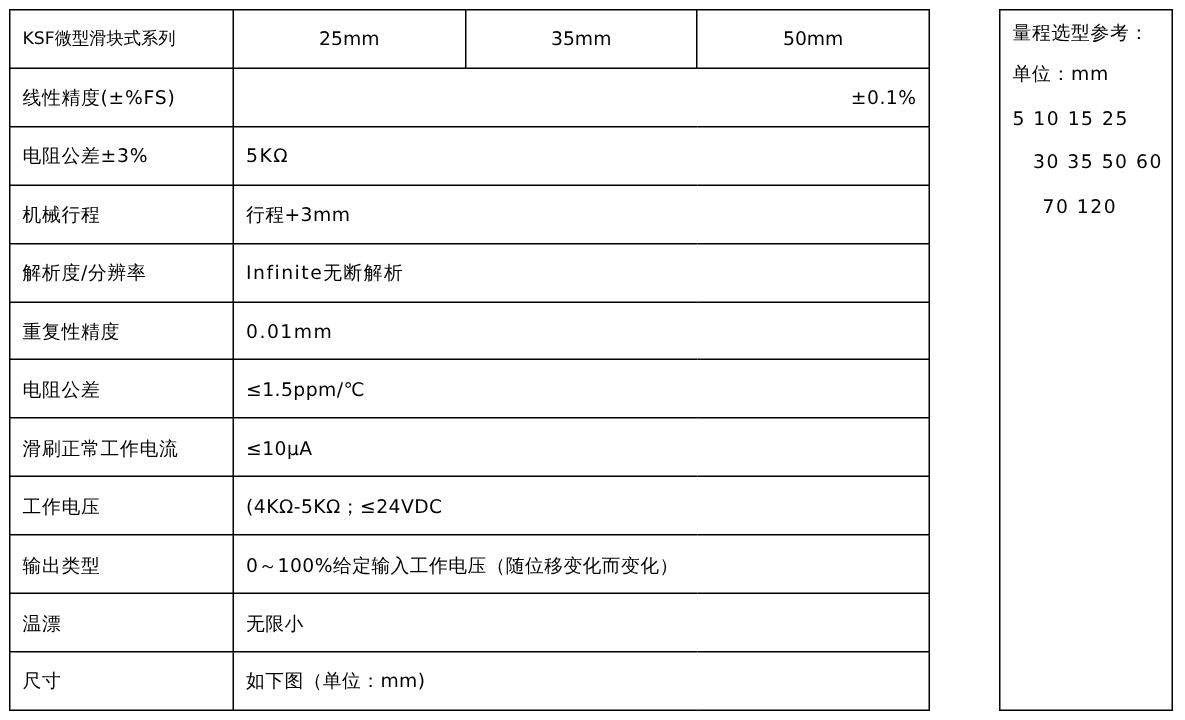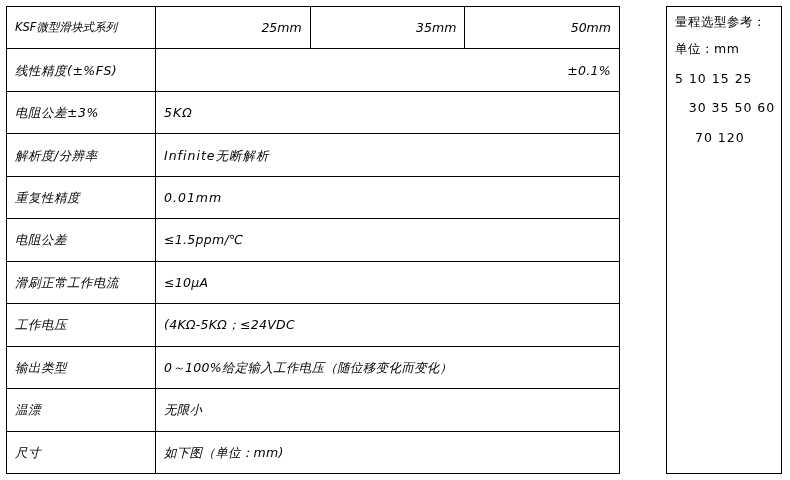--- a/index.html
+++ b/index.html
@@ -31,32 +31,31 @@
     width: 655px;
     border: 1px solid #000;
   }
   .spec-table td {
     border: 1px solid #000;
     padding: 0 8px;
     height: 31px;
     font-size: 12.5px;
     vertical-align: middle;
     line-height: 1.2;
-    font-style: italic;
   }
   .label-cell {
     width: 132px;
     font-size: 12.5px;
     letter-spacing: 0.5px;
   }
   .value-cell {
     letter-spacing: 0.3px;
   }
   .header-row td {
-    text-align: right;
+    text-align: center;
   }
   .header-row td.label-cell {
     text-align: left;
     font-size: 11.5px;
     letter-spacing: 0;
   }
   .center {
     text-align: right;
   }
   .mono-ish {
@@ -109,20 +108,24 @@
       <tr>
         <td class="label-cell">线性精度(±%FS)</td>
         <td class="value-cell center" colspan="3">±0.1%</td>
       </tr>
 
       <tr>
         <td class="label-cell">电阻公差±3%</td>
         <td class="value-cell mono-ish" colspan="3">5KΩ</td>
       </tr>
 
+      <tr>
+        <td class="label-cell">机械行程</td>
+        <td class="value-cell" colspan="3">行程+3mm</td>
+      </tr>
 
       <tr>
         <td class="label-cell">解析度/分辨率</td>
         <td class="value-cell mono-ish" colspan="3">Infinite无断解析</td>
       </tr>
 
       <tr>
         <td class="label-cell">重复性精度</td>
         <td class="value-cell mono-ish" colspan="3">0.01mm</td>
       </tr>

